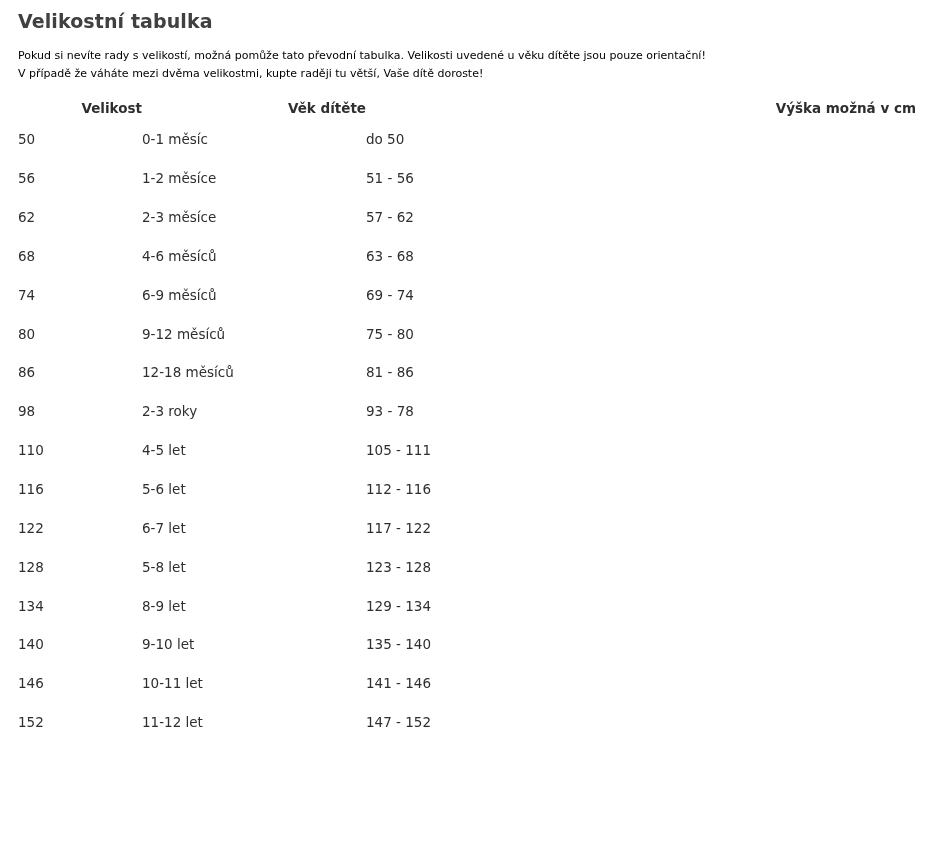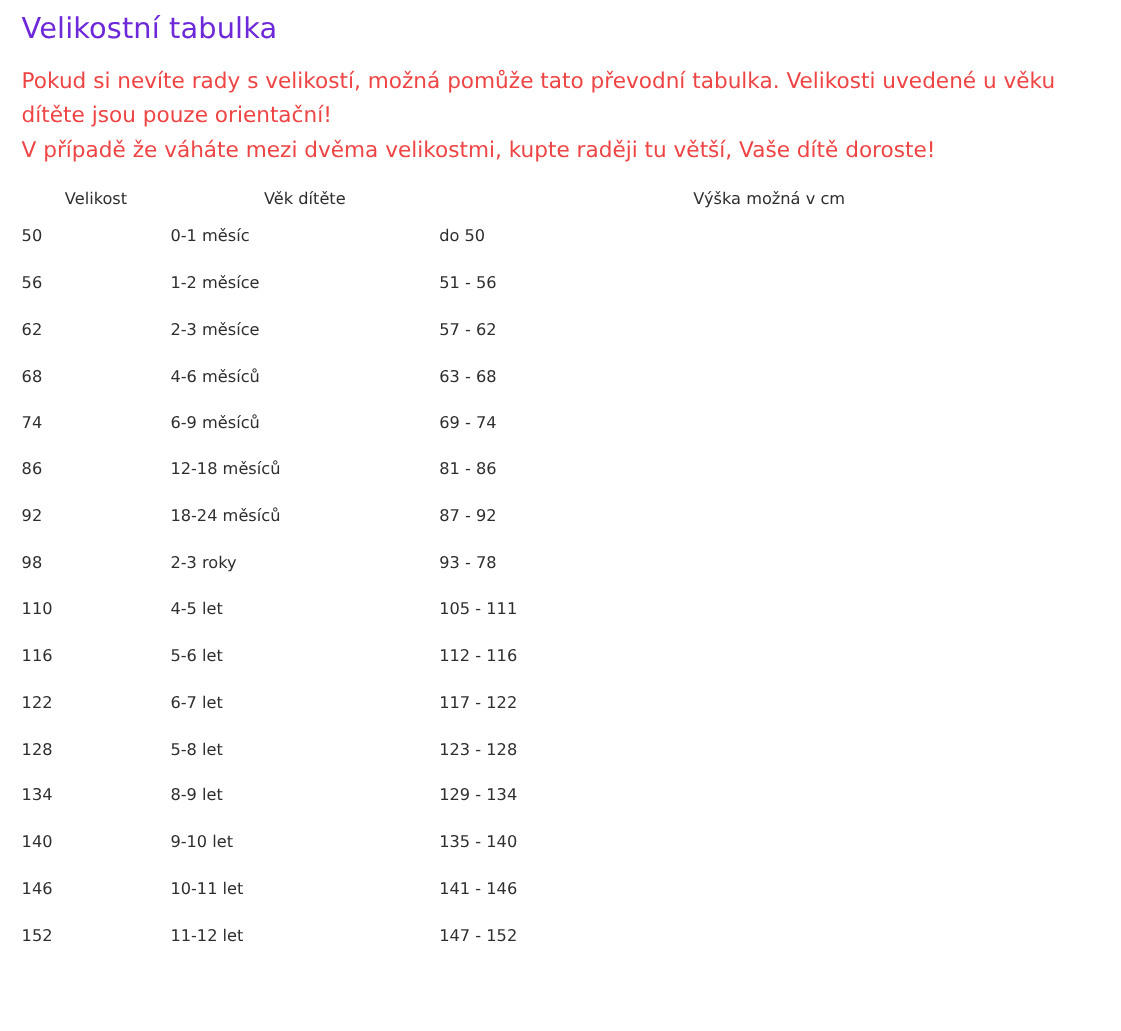--- a/index.html
+++ b/index.html
@@ -13,46 +13,46 @@
     font-family: "DejaVu Sans", "Liberation Sans", sans-serif;
     color: #333333;
     -webkit-font-smoothing: antialiased;
   }
   .page {
     width: 934px;
     box-sizing: border-box;
     padding: 8px 18px 0 18px;
   }
   .page-title {
-    color: #6d28d9;
-    font-size: 24px;
-    font-weight: normal;
+    color: #404040;
+    font-size: 19px;
+    font-weight: bold;
     letter-spacing: 0.1px;
     margin: 2px 0 14px 0;
     line-height: 1.2;
   }
   .intro {
-    font-size: 18px;
+    font-size: 11px;
     line-height: 1.62;
-    color: #ef4444;
+    color: #000000;
     margin: 0 0 18px 0;
     max-width: 890px;
   }
   .intro p {
     margin: 0;
   }
   table.size-table {
     border-collapse: collapse;
     width: 100%;
     font-size: 13.5px;
     color: #2e2e2e;
   }
   table.size-table th {
-    text-align: center;
-    font-weight: normal;
+    text-align: right;
+    font-weight: bold;
     padding: 0 0 16px 0;
     vertical-align: top;
   }
   table.size-table td {
     text-align: left;
     padding: 0 0 24px 0;
     vertical-align: top;
     line-height: 1.1;
   }
   col.c1 { width: 124px; }
@@ -104,28 +104,28 @@
         <td>68</td>
         <td>4-6 měsíců</td>
         <td>63 - 68</td>
       </tr>
       <tr>
         <td>74</td>
         <td>6-9 měsíců</td>
         <td>69 - 74</td>
       </tr>
       <tr>
+        <td>80</td>
+        <td>9-12 měsíců</td>
+        <td>75 - 80</td>
+      </tr>
+      <tr>
         <td>86</td>
         <td>12-18 měsíců</td>
         <td>81 - 86</td>
-      </tr>
-      <tr>
-        <td>92</td>
-        <td>18-24 měsíců</td>
-        <td>87 - 92</td>
       </tr>
       <tr>
         <td>98</td>
         <td>2-3 roky</td>
         <td>93  - 78</td>
       </tr>
       <tr>
         <td>110</td>
         <td>4-5 let</td>
         <td>105 - 111</td>

